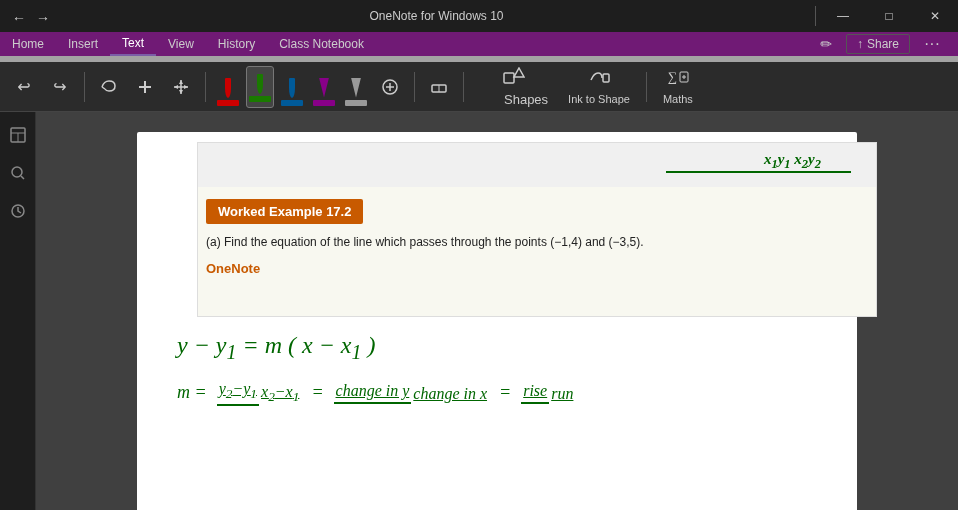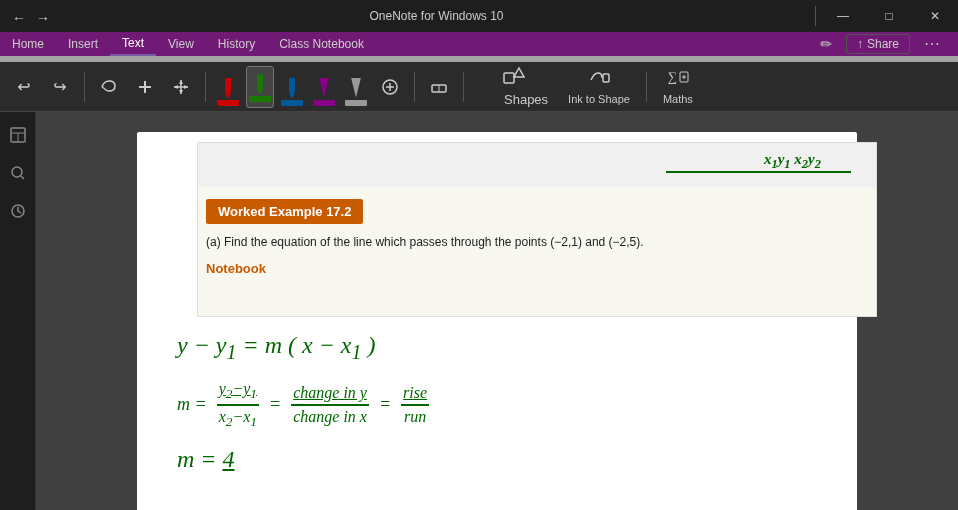--- a/index.html
+++ b/index.html
@@ -297,33 +297,34 @@
     
     .handwriting-area {
       position: absolute;
       top: 200px;
       left: 40px;
       width: 680px;
     }
 
     .fraction-container {
       display: inline-flex;
-      flex-direction: column;
+      flex-direction: row;
       align-items: center;
       vertical-align: middle;
     }
     .fraction-num {
       border-bottom: 2px solid #006600;
       padding: 0 2px 2px 2px;
       font-size: 16px;
       text-decoration: underline;
     }
     .fraction-den {
       padding: 2px 2px 0 2px;
       font-size: 16px;
+      text-decoration: underline;
     }
   </style>
 </head>
 <body>
 
 <div class="title-bar">
   <div class="title-bar-back">
     <button>←</button>
     <button>→</button>
   </div>
@@ -496,23 +497,23 @@
           <div class="textbook-title-bar">Worked Example 17.2</div>
           
           
           <div style="position:absolute; top:8px; right:55px; color:#006600; font-style:italic; font-size:15px; font-weight:bold; font-family:'Segoe UI', cursive;">
             x<sub>1</sub>y<sub>1</sub>  x<sub>2</sub>y<sub>2</sub>
           </div>
           <div style="position:absolute; top:28px; right:25px; width:185px; height:2px; background:#006600;"></div>
 
           <div class="textbook-body">
             <div class="part">
-              <span>(a)  Find the equation of the line which passes through the points (−2,1) and (−2,5).</span>
+              <span>(a)  Find the equation of the line which passes through the points (−1,4) and (−3,5).</span>
             </div>
-            <div class="solution-label">Notebook</div>
+            <div class="solution-label">OneNote</div>
           </div>
         </div>
       </div>
 
       <div class="handwriting-area">
 
         <div style="font-family:'Segoe UI', cursive; color:#006600; font-size:24px; margin-bottom:16px; font-style:italic; font-weight:normal;">
           y − y<sub>1</sub> = m ( x − x<sub>1</sub> )
         </div>
 
@@ -532,20 +533,17 @@
           </span>
 
           <span>=</span>
 
           <span class="fraction-container">
             <span class="fraction-num" style="text-decoration:underline;">rise</span>
             <span class="fraction-den">run</span>
           </span>
         </div>
 
-        <div style="font-family:'Segoe UI', cursive; color:#006600; font-size:24px; font-style:italic; margin-top:4px;">
-          m = <span style="text-decoration:underline;">4</span>
-        </div>
       </div>
 
     </div>
   </div>
 </div>
 
 </body></html>

